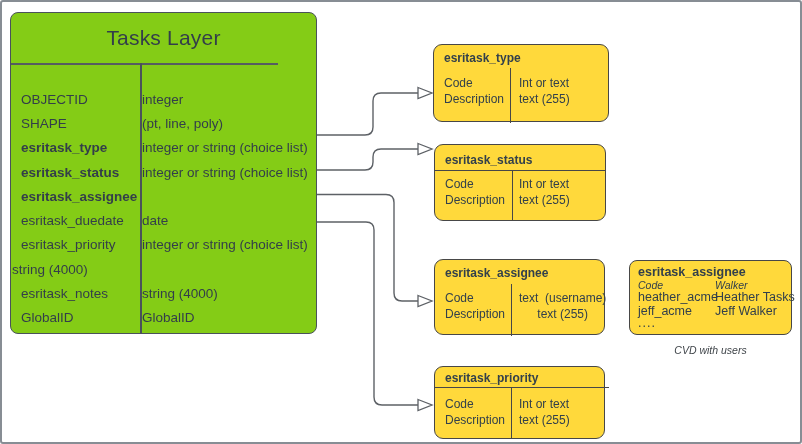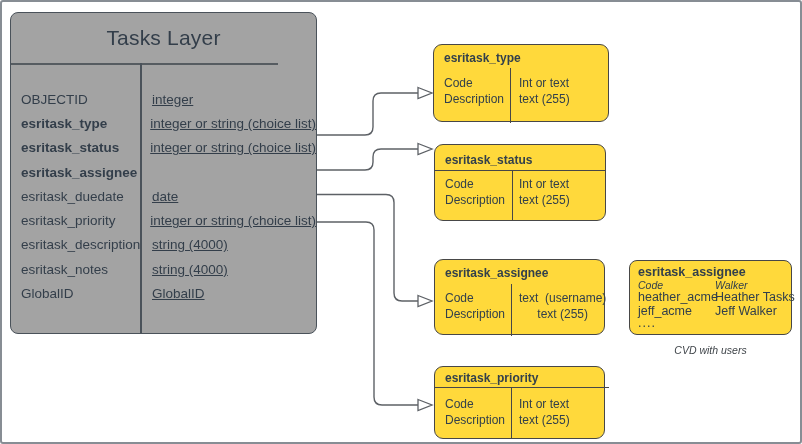--- a/index.html
+++ b/index.html
@@ -5,33 +5,33 @@
   html,body { margin:0; padding:0; background:#fff; }
   .canvas {
     position:relative; width:802px; height:444px; box-sizing:border-box;
     background:#ffffff; border:2px solid #878D94; border-radius:3px;
     font-family:"Liberation Sans", sans-serif; color:#333E4A; overflow:hidden;
   }
 
   
   .tasks-table {
     position:absolute; left:8px; top:10px; width:307px; height:322px;
-    background:#a3a3a3; border:1.5px solid #4A525A; border-radius:8px; box-sizing:border-box;
+    background:#84cc16; border:1.5px solid #4A525A; border-radius:8px; box-sizing:border-box;
   }
   .tasks-title {
     position:absolute; left:0; right:0; top:0; height:50px;
     display:flex; align-items:center; justify-content:center;
     font-size:21px; letter-spacing:0.2px;
   }
   .title-underline { position:absolute; left:0; top:50px; width:267px; height:1.5px; background:#565C61; }
   .col-divider { position:absolute; left:129px; top:50px; bottom:0; width:1.5px; background:#4A525A; }
   .tasks-rows { position:absolute; left:0; right:0; top:74px; }
   .trow { display:flex; height:24.3px; align-items:center; font-size:13.5px; }
   .trow .fname { width:130px; padding-left:10px; box-sizing:border-box; white-space:nowrap; }
-  .trow .ftype { padding-left:11px; white-space:nowrap;text-decoration:underline; }
+  .trow .ftype { padding-left:1px; white-space:nowrap; }
   .bold { font-weight:bold; }
 
   
   .dbox {
     position:absolute; background:#FFD93B; border:1.5px solid #474747;
     border-radius:9px; box-sizing:border-box; color:#33404B;
   }
   .dbox .dtitle { position:absolute; left:10px; font-size:12px; font-weight:bold; white-space:nowrap; }
   .dbox .dheader-line { position:absolute; left:-1px; right:-1px; height:1.3px; background:#474747; }
   .dbox .dvdivider { position:absolute; width:1.3px; bottom:0; background:#474747; }
@@ -96,40 +96,43 @@
   <div class="tasks-table">
     <div class="tasks-title">Tasks Layer</div>
     <div class="title-underline"></div>
     <div class="col-divider"></div>
     <div class="tasks-rows">
       <div class="trow">
           <span class="fname">OBJECTID</span>
           <span class="ftype">integer</span>
         </div>
       <div class="trow">
+          <span class="fname">SHAPE</span>
+          <span class="ftype">(pt, line, poly)</span>
+        </div>
+      <div class="trow">
           <span class="fname bold">esritask_type</span>
           <span class="ftype">integer or string (choice list)</span>
         </div>
       <div class="trow">
           <span class="fname bold">esritask_status</span>
           <span class="ftype">integer or string (choice list)</span>
         </div>
       <div class="trow">
           <span class="fname bold">esritask_assignee</span>
         </div>
       <div class="trow">
           <span class="fname">esritask_duedate</span>
           <span class="ftype">date</span>
         </div>
       <div class="trow">
           <span class="fname">esritask_priority</span>
           <span class="ftype">integer or string (choice list)</span>
         </div>
       <div class="trow">
-          <span class="fname">esritask_description</span>
           <span class="ftype">string (4000)</span>
         </div>
       <div class="trow">
           <span class="fname">esritask_notes</span>
           <span class="ftype">string (4000)</span>
         </div>
       <div class="trow">
           <span class="fname">GlobalID</span>
           <span class="ftype">GlobalID</span>
         </div>

